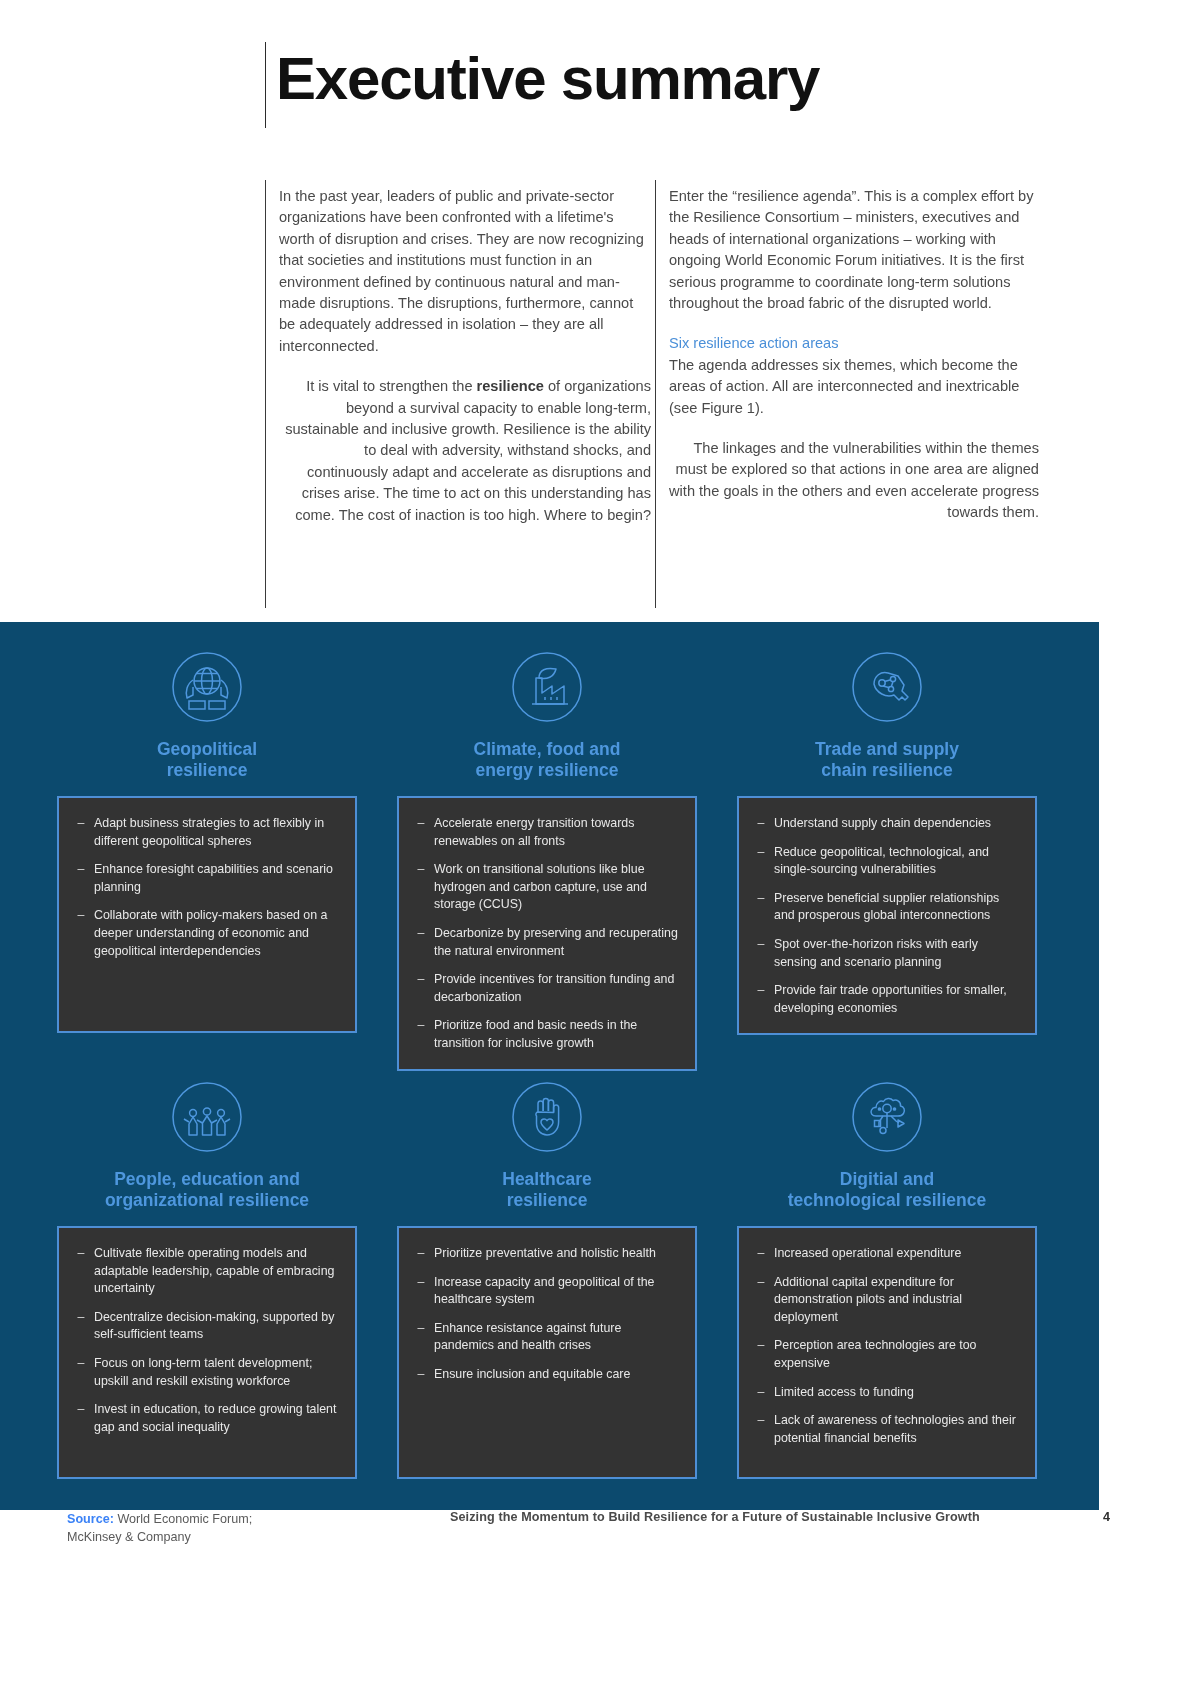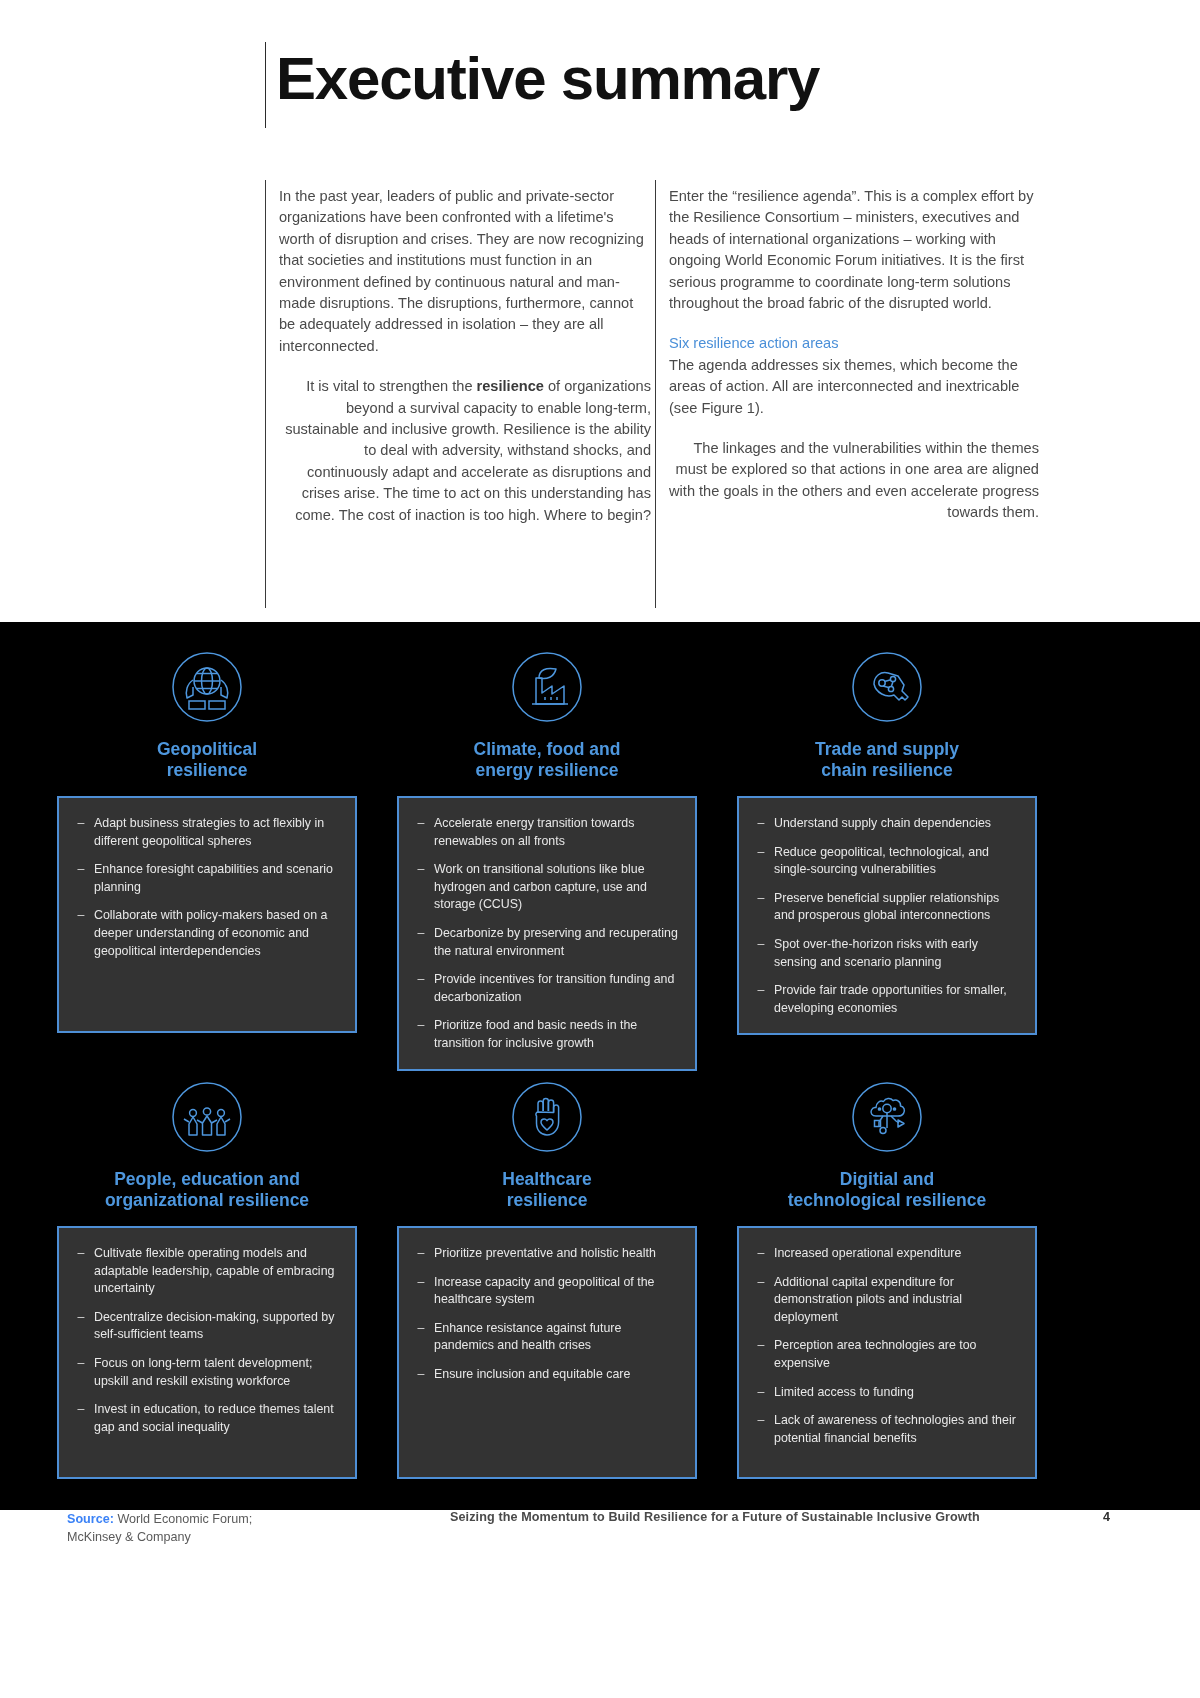--- a/index.html
+++ b/index.html
@@ -78,22 +78,22 @@
   }
   .fig-title {
     position: absolute; left: 267px; top: 9px;
     font-size: 14.6px; font-weight: 700; color: #2f2f2f;
   }
 
   
   .figure-panel {
     position: absolute;
     left: 0; top: 622px;
-    width: 1200px; height: 888px;
-    background: #000000;
+    width: 1099px; height: 888px;
+    background: #0c4a6e;
   }
   .figure-inner { position: relative; width: 1200px; height: 888px; }
 
   .grid-row { position: absolute; width: 1200px; }
   .grid-row.row1 { top: 18px; }
   .grid-row.row2 { top: 448px; }
 
   .cell { position: absolute; width: 300px; }
   .cell.c1 { left: 57px; }
   .cell.c2 { left: 397px; }
@@ -336,21 +336,21 @@
             <div class="bullet">
                 <span class="dash">–</span>
                 <span class="btext">Decentralize decision-making, supported by self-sufficient teams</span>
               </div>
             <div class="bullet">
                 <span class="dash">–</span>
                 <span class="btext">Focus on long-term talent development; upskill and reskill existing workforce</span>
               </div>
             <div class="bullet">
                 <span class="dash">–</span>
-                <span class="btext">Invest in education, to reduce themes talent gap and social inequality</span>
+                <span class="btext">Invest in education, to reduce growing talent gap and social inequality</span>
               </div>
           </div>
         </div>
 
         <div class="cell c2">
           <div class="icon-wrap">
             <svg width="78" height="78" viewBox="0 0 78 78" fill="none" stroke="#4e97de" stroke-width="1.5">
               <circle cx="39" cy="39" r="34"></circle>
               <path d="M30 34 L30 25.5 A2.6 2.6 0 0 1 35.2 25.5 L35.2 33" stroke-linejoin="round"></path>
               <path d="M35.2 33 L35.2 23 A2.6 2.6 0 0 1 40.4 23 L40.4 33" stroke-linejoin="round"></path>

